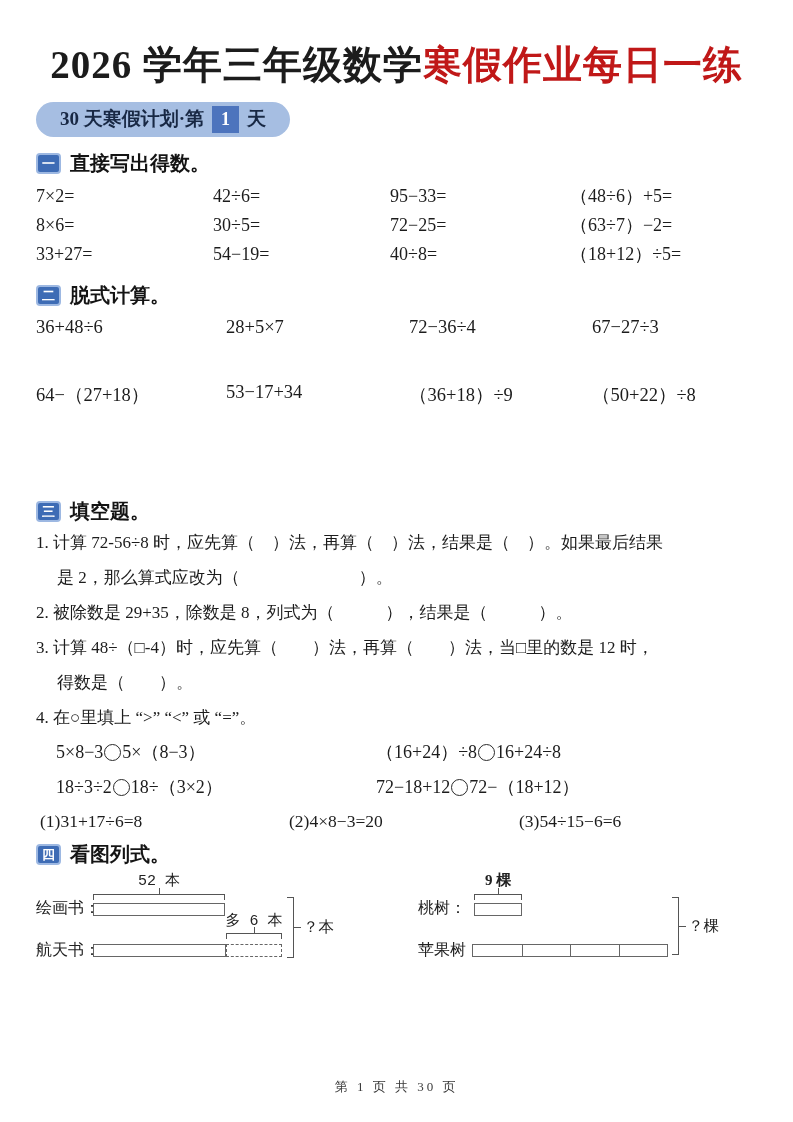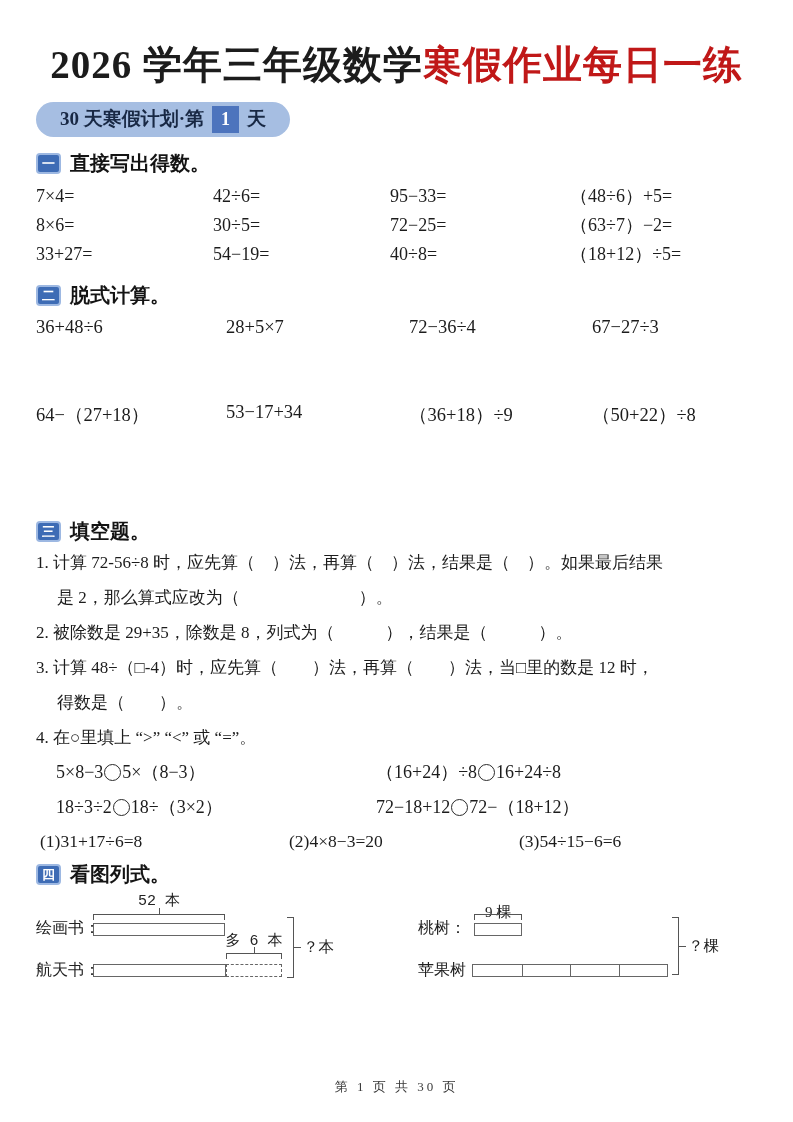--- a/index.html
+++ b/index.html
@@ -46,21 +46,21 @@
   
   .grid4 {
     display:grid; grid-template-columns:177px 177px 180px auto;
     font-size:18px; line-height:29px; margin-top:5px; white-space:nowrap;
   }
   
   .expr-row {
     display:grid; grid-template-columns:190px 183px 183px auto;
     font-size:18.5px; white-space:nowrap;
   }
-  .expr-row.first { margin-top:8px; margin-bottom:64px; }
+  .expr-row.first { margin-top:8px; margin-bottom:44px; }
   .expr-row.second { margin-bottom:78px; }
   
   .fill { font-size:17px; line-height:35px; white-space:nowrap; }
   .fill.indent { padding-left:21px; }
   .q4row { display:flex; font-size:18px; line-height:35px; white-space:nowrap; }
   .q4row .cell1 { width:340px; padding-left:20px; }
   .circle {
     display:inline-block; width:17px; height:17px;
     border:1.6px solid #2a2a2a; border-radius:50%;
     vertical-align:-3px; margin:0 1px;
@@ -100,21 +100,21 @@
       <span class="day-box">1</span>
       <span>天</span>
     </div>
   </div>
 
   <div class="sec-head">
     <span class="badge">一</span>
     <span class="sec-title">直接写出得数。</span>
   </div>
   <div class="grid4">
-    <span>7×4=</span>
+    <span>7×2=</span>
     <span>42÷6=</span>
     <span>95−33=</span>
     <span>（48÷6）+5=</span>
     <span>8×6=</span>
     <span>30÷5=</span>
     <span>72−25=</span>
     <span>（63÷7）−2=</span>
     <span>33+27=</span>
     <span>54−19=</span>
     <span>40÷8=</span>
@@ -177,21 +177,21 @@
       <span class="toplbl" style="left:168px; width:100px; top:40px;">多 6 本</span>
       <span class="hbrace" style="left:190px; top:62px; width:56px;"></span>
       <span class="dlbl" style="left:0; top:69px;">航天书：</span>
       <span class="bar" style="left:57px; top:73px; width:133px;"></span>
       <span class="bar dashed" style="left:190px; top:73px; width:56px;"></span>
       <span class="vbrace" style="left:251px; top:26px; height:61px;"></span>
       <span class="qlbl" style="left:267px; top:46px;">？本</span>
     </div>
 
     <div class="dg dg-right">
-      <span class="toplbl" style="left:48px; width:64px; top:12px;">9 棵</span>
+      <span class="toplbl" style="left:48px; width:64px; top:0;font-weight:bold;">9 棵</span>
       <span class="hbrace" style="left:56px; top:23px; width:48px;"></span>
       <span class="dlbl" style="left:0; top:27px;">桃树：</span>
       <span class="bar" style="left:56px; top:32px; width:48px;"></span>
       <span class="dlbl" style="left:0; top:69px;">苹果树：</span>
       <span class="bar" style="left:54px; top:73px; width:196px;">
         <span class="seg" style="left:25%;"></span>
         <span class="seg" style="left:50%;"></span>
         <span class="seg" style="left:75%;"></span>
       </span>
       <span class="vbrace" style="left:254px; top:26px; height:58px;"></span>

